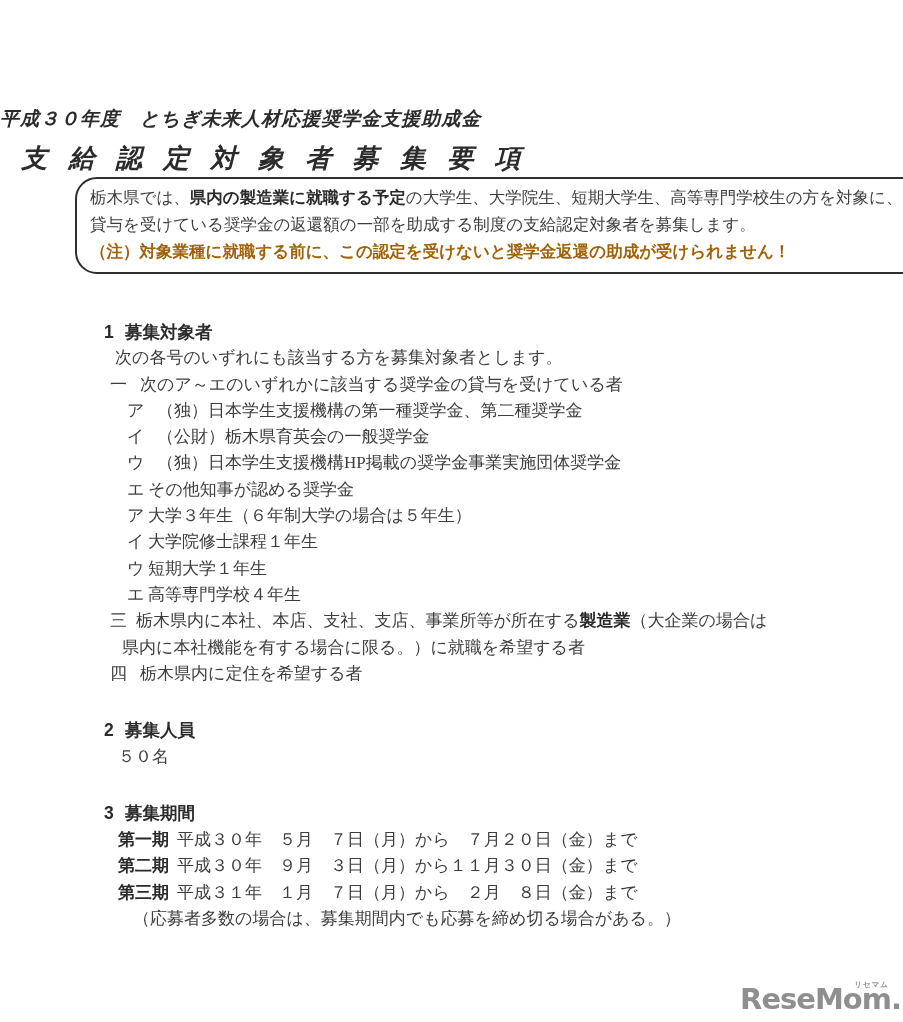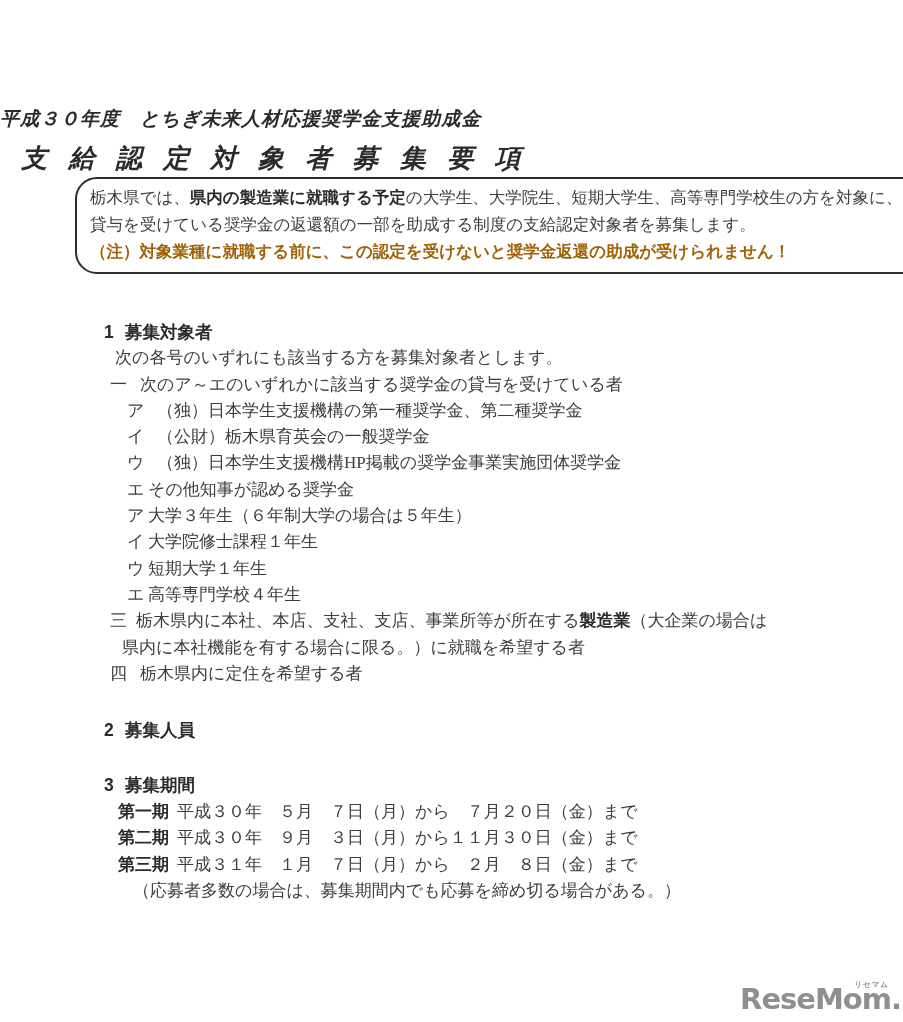--- a/index.html
+++ b/index.html
@@ -117,20 +117,21 @@
     <span class="k-lbl-abs">三</span><span>栃木県内に本社、本店、支社、支店、事業所等が所在する</span><span class="em">製造業</span><span>（大企業の場合は県内に本社機能を有する場合に限る。）に就職を希望する者</span>
   </div>
 
   <div class="row row-k">
     <span class="k-lbl">四</span><span>栃木県内に定住を希望する者</span>
   </div>
 
   <div class="row sec-head sec2-head gothic">
     <span class="sec-no">2</span><span>募集人員</span>
   </div>
+  <div class="row row-val">５０名</div>
 
   <div class="row sec-head sec3-head gothic">
     <span class="sec-no">3</span><span>募集期間</span>
   </div>
   <div class="row row-period">
     <span class="p-lbl gothic">第一期</span><span>平成３０年　５月　７日（月）から　７月２０日（金）まで</span>
   </div>
   <div class="row row-period">
     <span class="p-lbl gothic">第二期</span><span>平成３０年　９月　３日（月）から１１月３０日（金）まで</span>
   </div>

